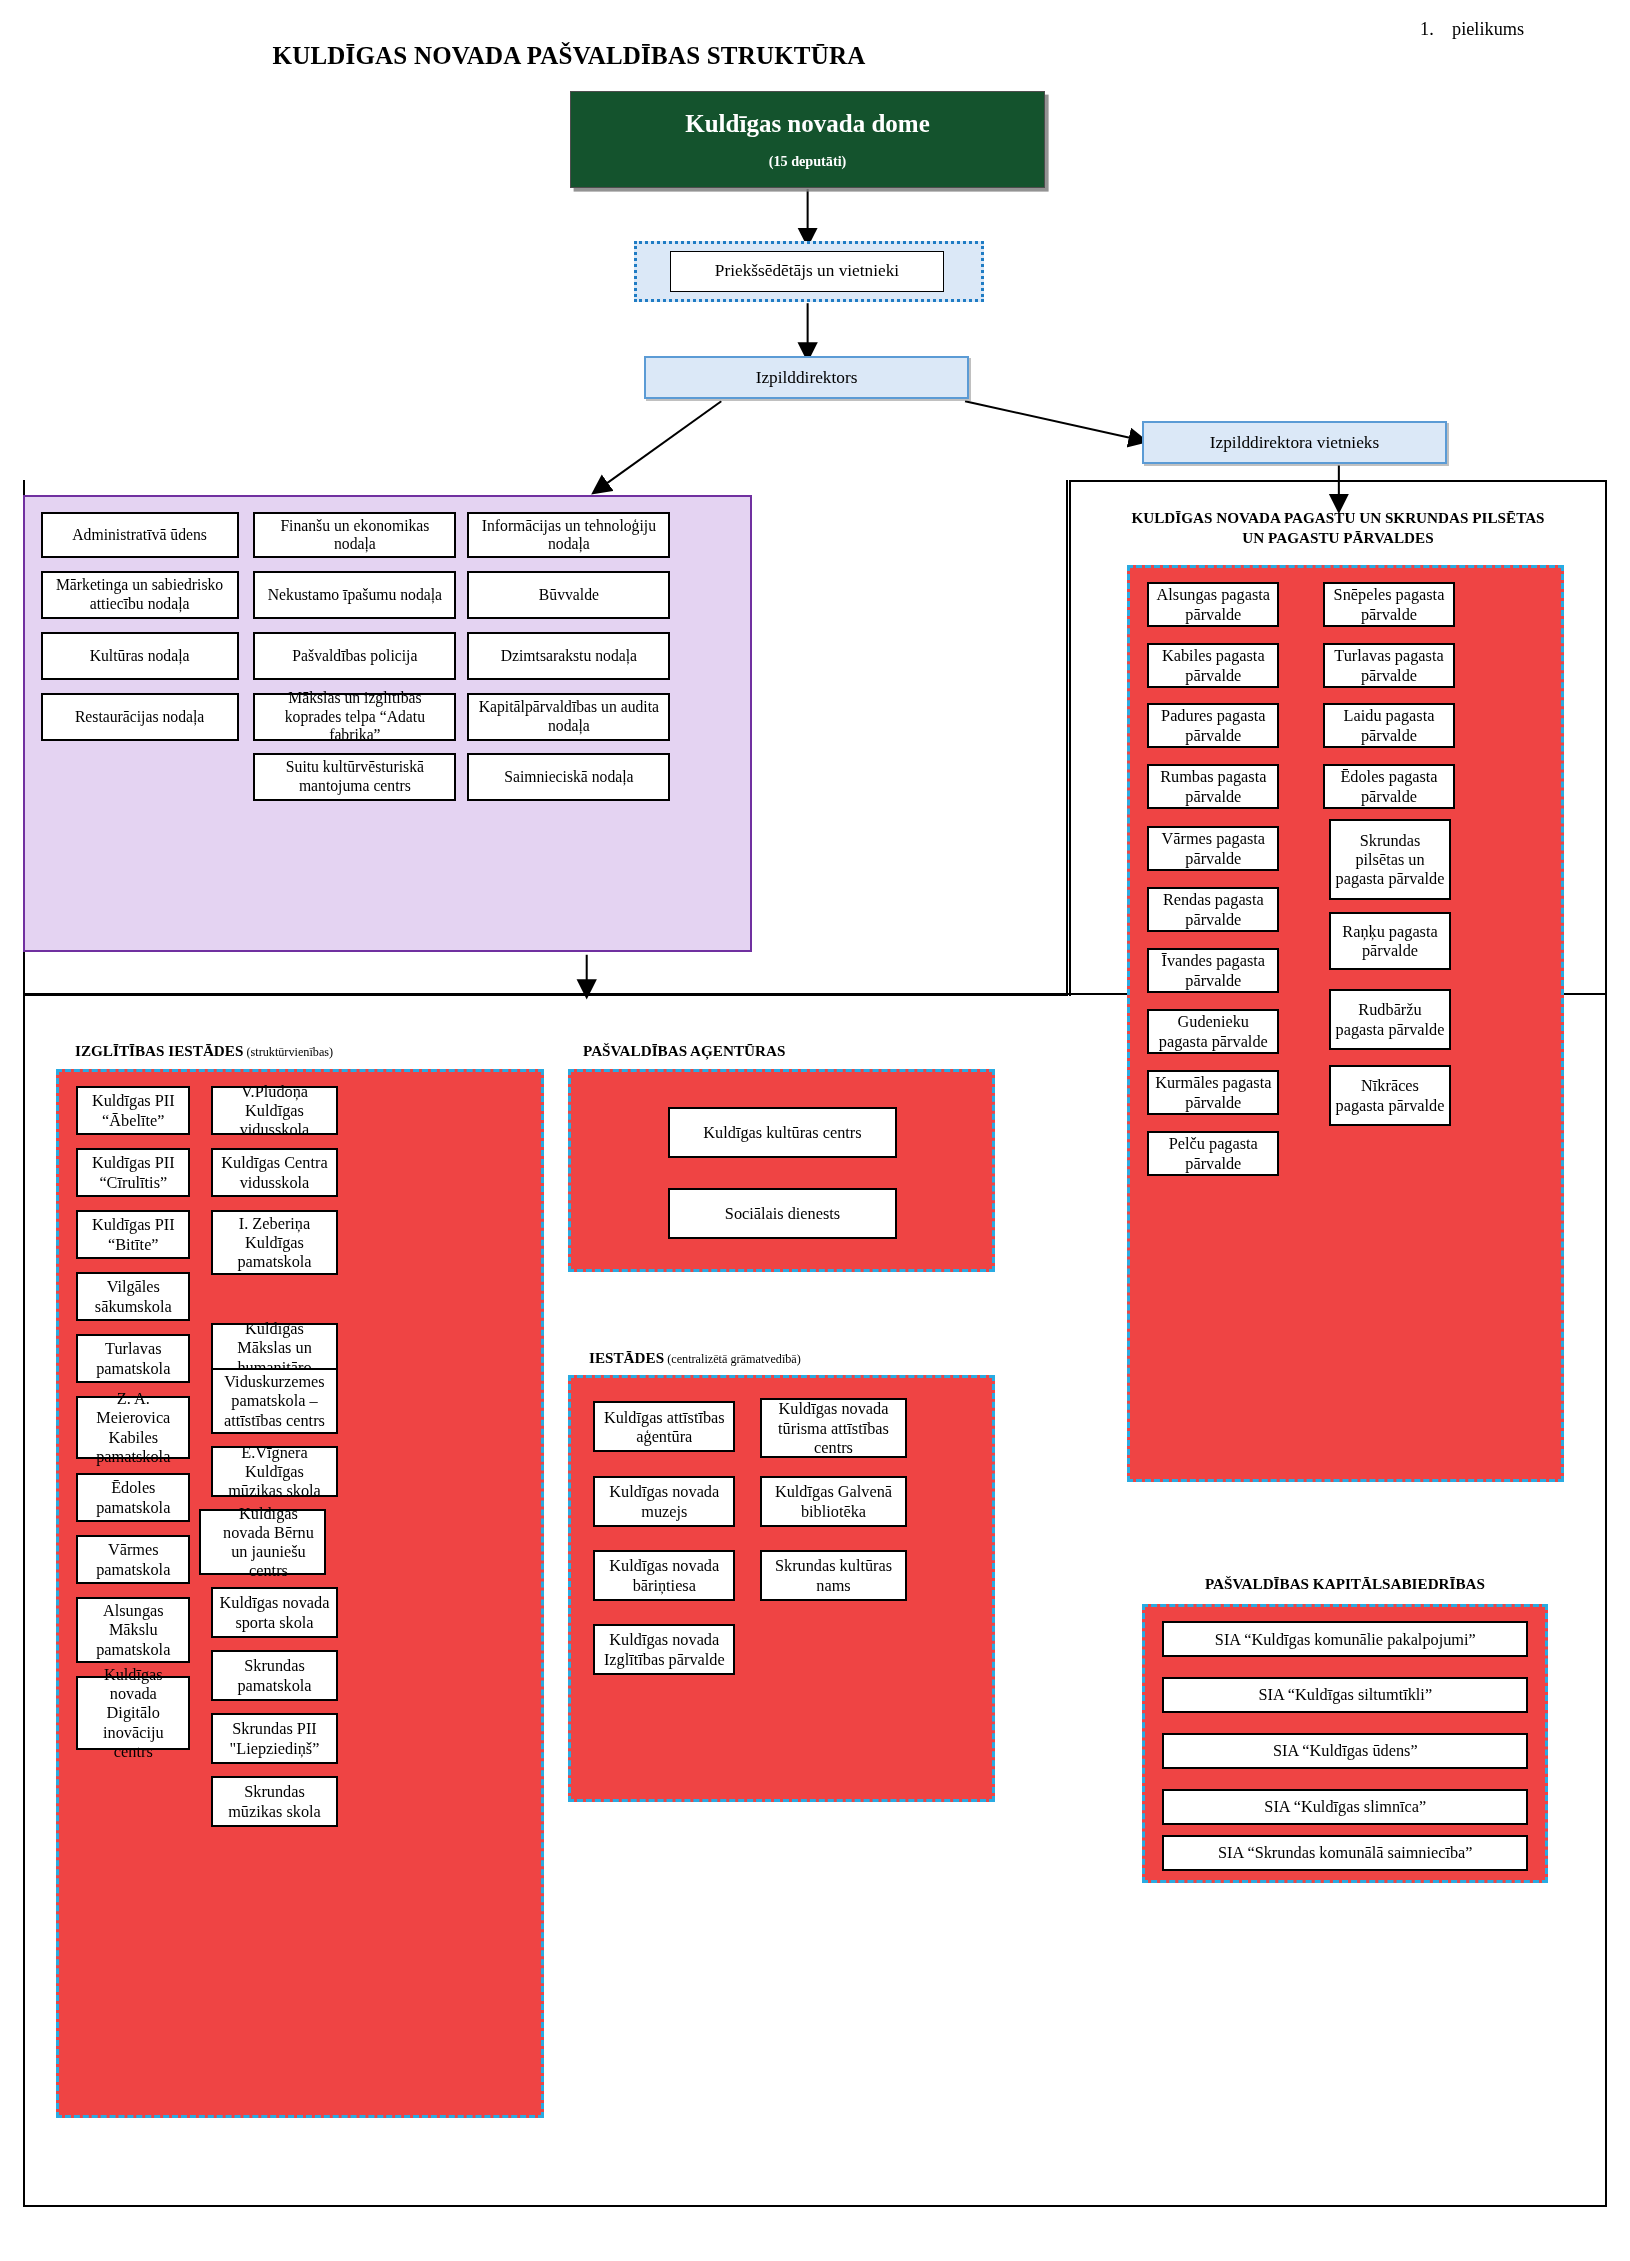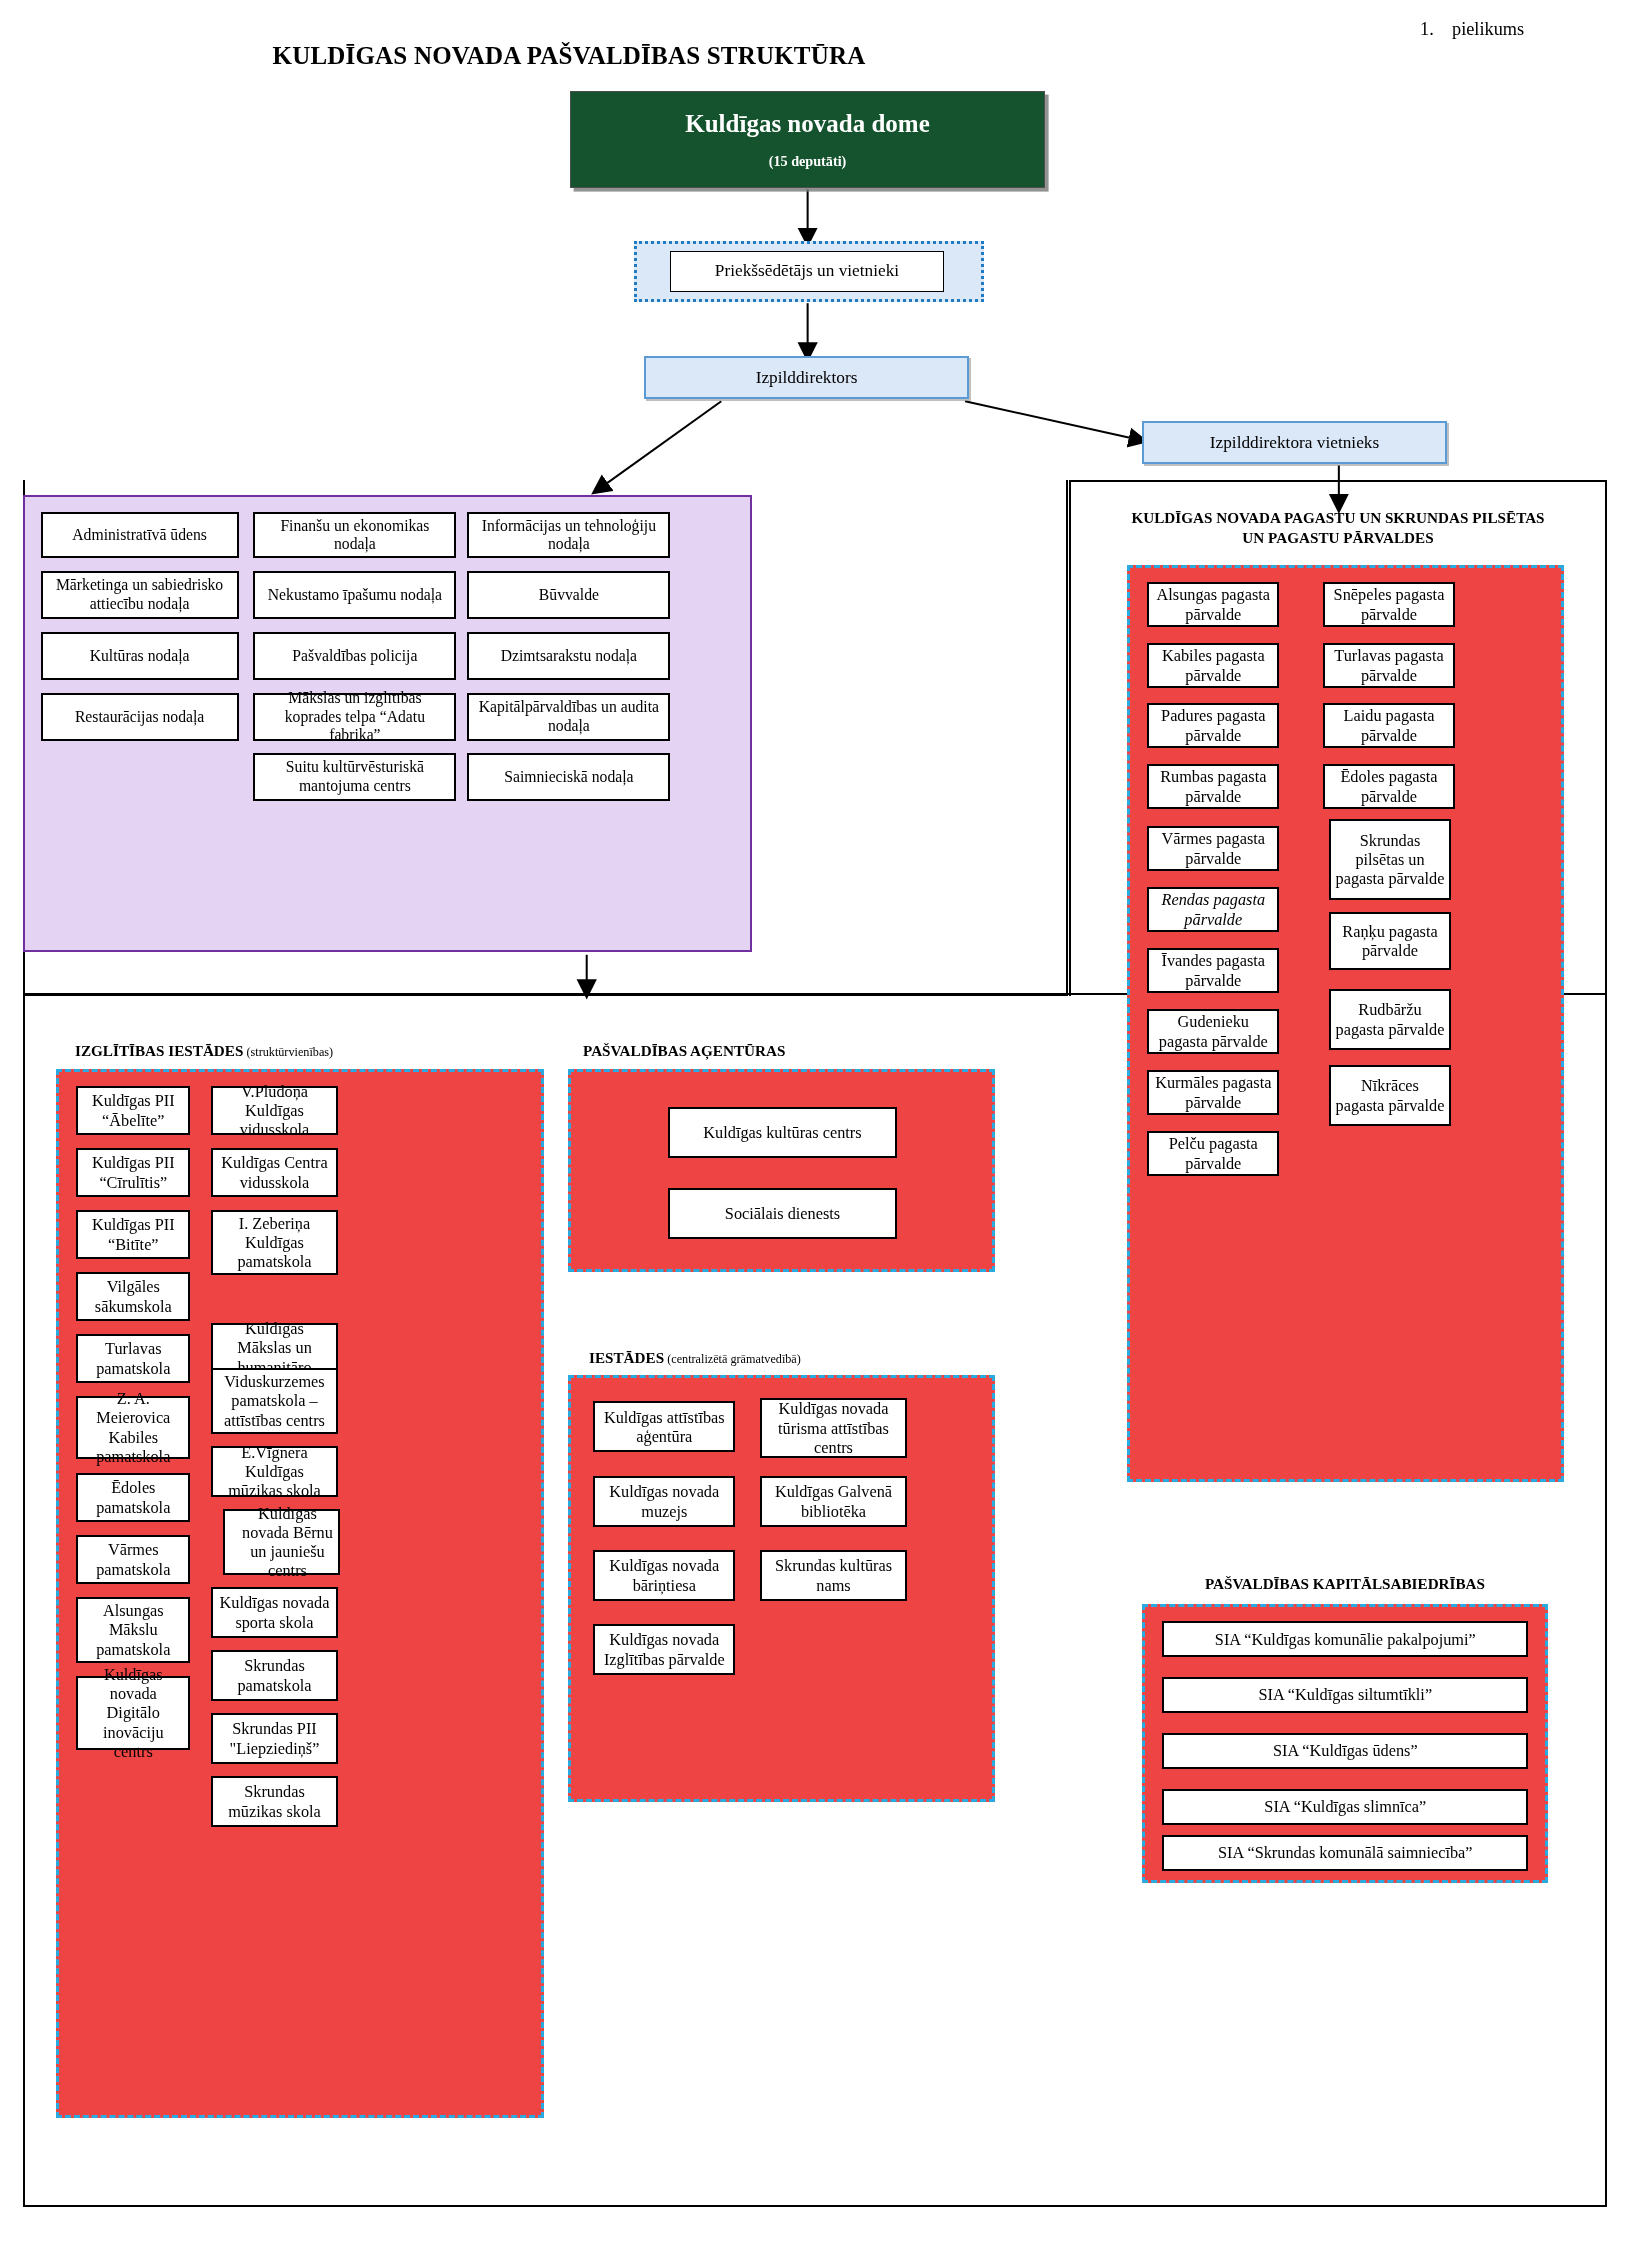--- a/index.html
+++ b/index.html
@@ -254,21 +254,21 @@
 </div>
 
 <div id="parish-caption">KULDĪGAS NOVADA PAGASTU UN SKRUNDAS PILSĒTAS UN PAGASTU PĀRVALDES</div>
 <div id="parish-group" class="dashed-group">
 
   <div class="nodebox" style="left:17.3px;  top:14.2px;   width:132px; height:45px;">Alsungas pagasta pārvalde</div>
   <div class="nodebox" style="left:17.3px;  top:75px;  width:132px; height:45px;">Kabiles pagasta pārvalde</div>
   <div class="nodebox" style="left:17.3px;  top:135px;  width:132px; height:45px;">Padures pagasta pārvalde</div>
   <div class="nodebox" style="left:17.3px;  top:196px;  width:132px; height:45px;">Rumbas pagasta pārvalde</div>
   <div class="nodebox" style="left:17.3px;  top:258px;  width:132px; height:45px;">Vārmes pagasta pārvalde</div>
-  <div class="nodebox" style="left:17.3px;  top:319px;  width:132px; height:45px;font-style:italic;">Rendas pagasta pārvalde</div>
+  <div class="nodebox" style="left:17.3px;  top:319px;  width:132px; height:45px;">Rendas pagasta pārvalde</div>
   <div class="nodebox" style="left:17.3px;  top:380px;  width:132px; height:45px;">Īvandes pagasta pārvalde</div>
   <div class="nodebox" style="left:17.3px;  top:441px;  width:132px; height:45px;">Gudenieku pagasta pārvalde</div>
   <div class="nodebox" style="left:17.3px;  top:502px;  width:132px; height:45px;">Kurmāles pagasta pārvalde</div>
   <div class="nodebox" style="left:17.3px;  top:563px; width:132px; height:45px;">Pelču pagasta pārvalde</div>
 
   <div class="nodebox" style="left:193px; top:14.2px;   width:132px; height:45px;">Snēpeles pagasta pārvalde</div>
   <div class="nodebox" style="left:193px; top:75px;  width:132px; height:45px;">Turlavas pagasta pārvalde</div>
   <div class="nodebox" style="left:193px; top:135px;  width:132px; height:45px;">Laidu pagasta pārvalde</div>
   <div class="nodebox" style="left:193px; top:196px;  width:132px; height:45px;">Ēdoles pagasta pārvalde</div>
   <div class="nodebox" style="left:199px; top:251px;  width:122px; height:81px;">Skrundas pilsētas un pagasta pārvalde</div>
@@ -292,21 +292,21 @@
   <div class="nodebox" style="left:17.3px;  top:463px;  width:114px; height:49px;">Vārmes pamatskola</div>
   <div class="nodebox" style="left:17.3px;  top:525px; width:114px; height:66px;">Alsungas Mākslu pamatskola</div>
   <div class="nodebox" style="left:17.3px;  top:604px; width:114px; height:74px;">Kuldīgas novada Digitālo inovāciju centrs</div>
 
   <div class="nodebox" style="left:152px; top:14.2px;   width:127px; height:49px;">V.Plūdoņa Kuldīgas vidusskola</div>
   <div class="nodebox" style="left:152px; top:76px;  width:127px; height:49px;">Kuldīgas Centra vidusskola</div>
   <div class="nodebox" style="left:152px; top:138px;  width:127px; height:65px;">I. Zeberiņa Kuldīgas pamatskola</div>
   <div class="nodebox" style="left:152px; top:215px;  width:127px; height:69px;margin-top:36px;">Kuldīgas Mākslas un humanitāro zinību vidusskola</div>
   <div class="nodebox" style="left:152px; top:296px;  width:127px; height:66px;">Viduskurzemes pamatskola – attīstības centrs</div>
   <div class="nodebox" style="left:152px; top:374px;  width:127px; height:51px;">E.Vīgnera Kuldīgas mūzikas skola</div>
-  <div class="nodebox" style="left:164px; top:437px;  width:117px; height:66px;padding-left:16px;">Kuldīgas novada Bērnu un jauniešu centrs</div>
+  <div class="nodebox" style="left:140px; top:437px;  width:127px; height:66px;padding-left:16px;">Kuldīgas novada Bērnu un jauniešu centrs</div>
   <div class="nodebox" style="left:152px; top:515px; width:127px; height:51px;">Kuldīgas novada sporta skola</div>
   <div class="nodebox" style="left:152px; top:578px; width:127px; height:51px;">Skrundas pamatskola</div>
   <div class="nodebox" style="left:152px; top:641px; width:127px; height:51px;">Skrundas PII "Liepziediņš”</div>
   <div class="nodebox" style="left:152px; top:704px; width:127px; height:51px;">Skrundas mūzikas skola</div>
 </div>
 
 <div id="ag-caption" class="group-caption">
   <span>PAŠVALDĪBAS AĢENTŪRAS</span><span class="sub"></span>
 </div>
 <div id="ag-group" class="dashed-group">

